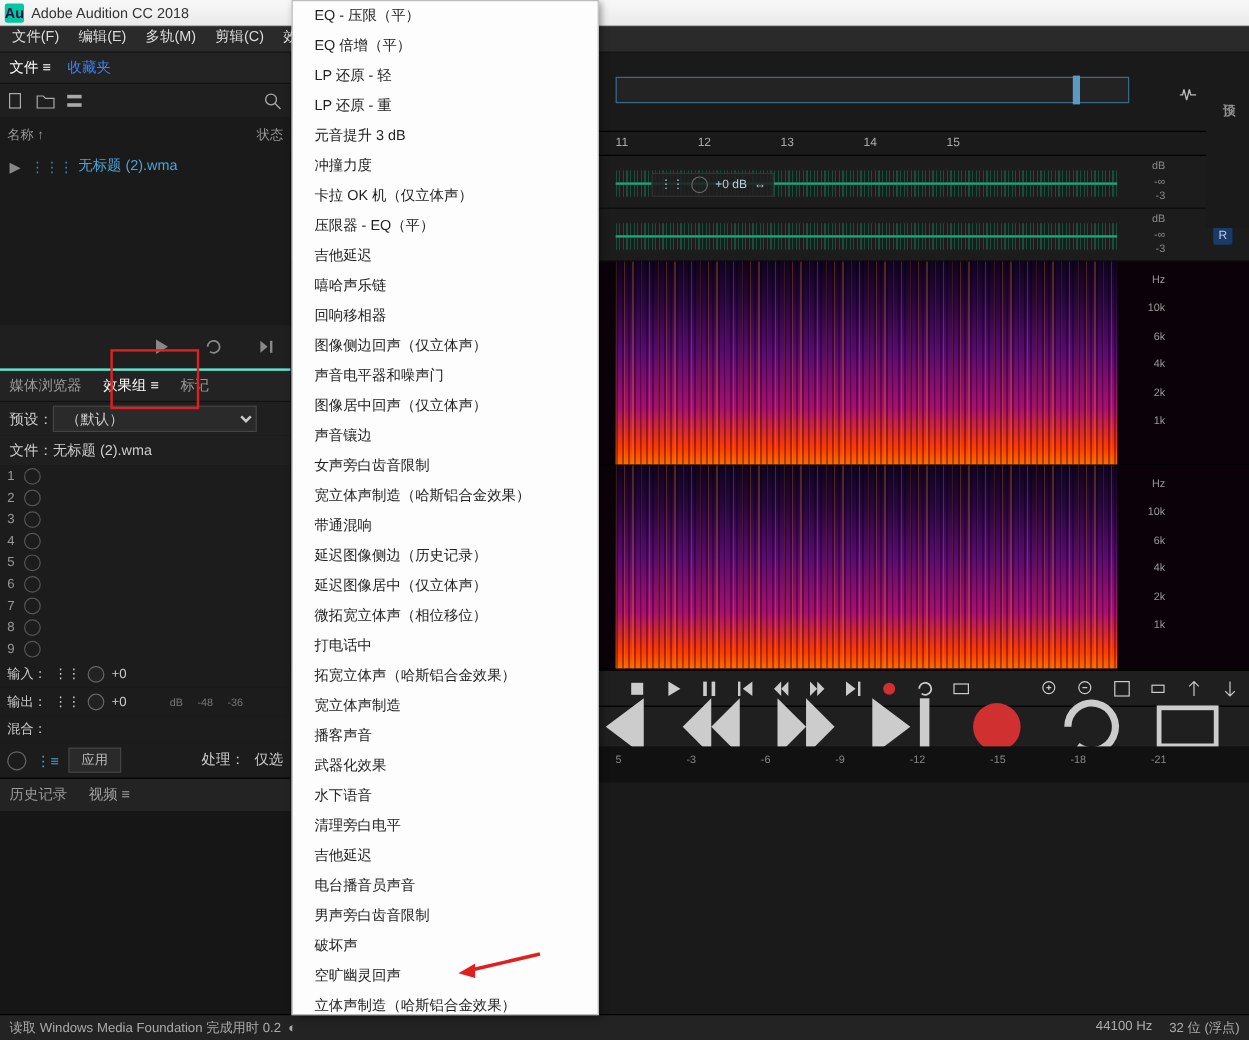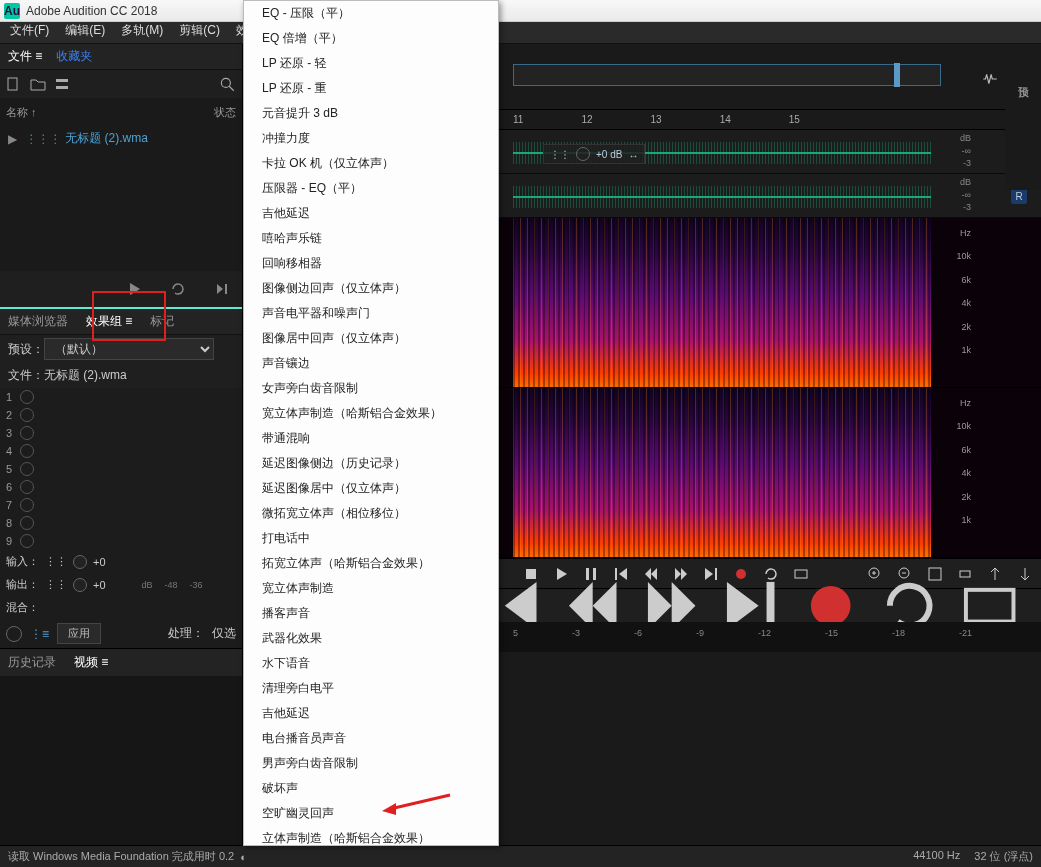--- a/index.html
+++ b/index.html
@@ -42,21 +42,21 @@
 .slot .pwr { width: 14px; height: 14px; border-radius: 50%; border: 1px solid #555; }
 .io-row { display: flex; align-items: center; padding: 4px 6px; font-size: 11px; gap: 6px; background: #1c1c1c; }
 .io-row .knob { width: 14px; height: 14px; border-radius: 50%; border: 1px solid #666; background: #222; }
 .meter-scale { display: flex; gap: 12px; font-size: 9px; color: #777; margin-left: 30px; }
 .fx-bottom { display: flex; align-items: center; padding: 4px 6px; gap: 8px; background: #1c1c1c; }
 .fx-bottom .btn { padding: 2px 10px; background: #2a2a2a; border: 1px solid #444; font-size: 11px; color: #bbb; }
 
 
 .hist { height: 28px; display: flex; align-items: center; padding: 0 8px; background: #232323; border-top: 1px solid #000; }
 .hist .t { margin-right: 18px; color: #999; font-size: 12px; }
-.hist .t.active { color: #ffffff; }
+.hist .t.active { color: #a3a3a3; }
 
 
 .editor-top { height: 66px; background: #1a1a1a; border-bottom: 1px solid #000; position: relative; }
 .mini-timeline { position: absolute; left: 270px; right: 100px; top: 20px; height: 22px; background: #232323; border: 1px solid #3a6a8a; }
 .mini-timeline .thumb { position: absolute; right: 40px; top: -2px; bottom: -2px; width: 6px; background: #5a9ac5; }
 .view-icons { position: absolute; right: 14px; top: 26px; display: flex; gap: 10px; }
 .timeline-ruler { height: 20px; background: #1a1a1a; display: flex; align-items: center; padding-left: 270px; gap: 58px; font-size: 10px; color: #aaa; border-bottom: 1px solid #000; position: relative; }
 .headphones { position: absolute; right: 14px; top: 2px; color: #4aa3d8; }
 
 

